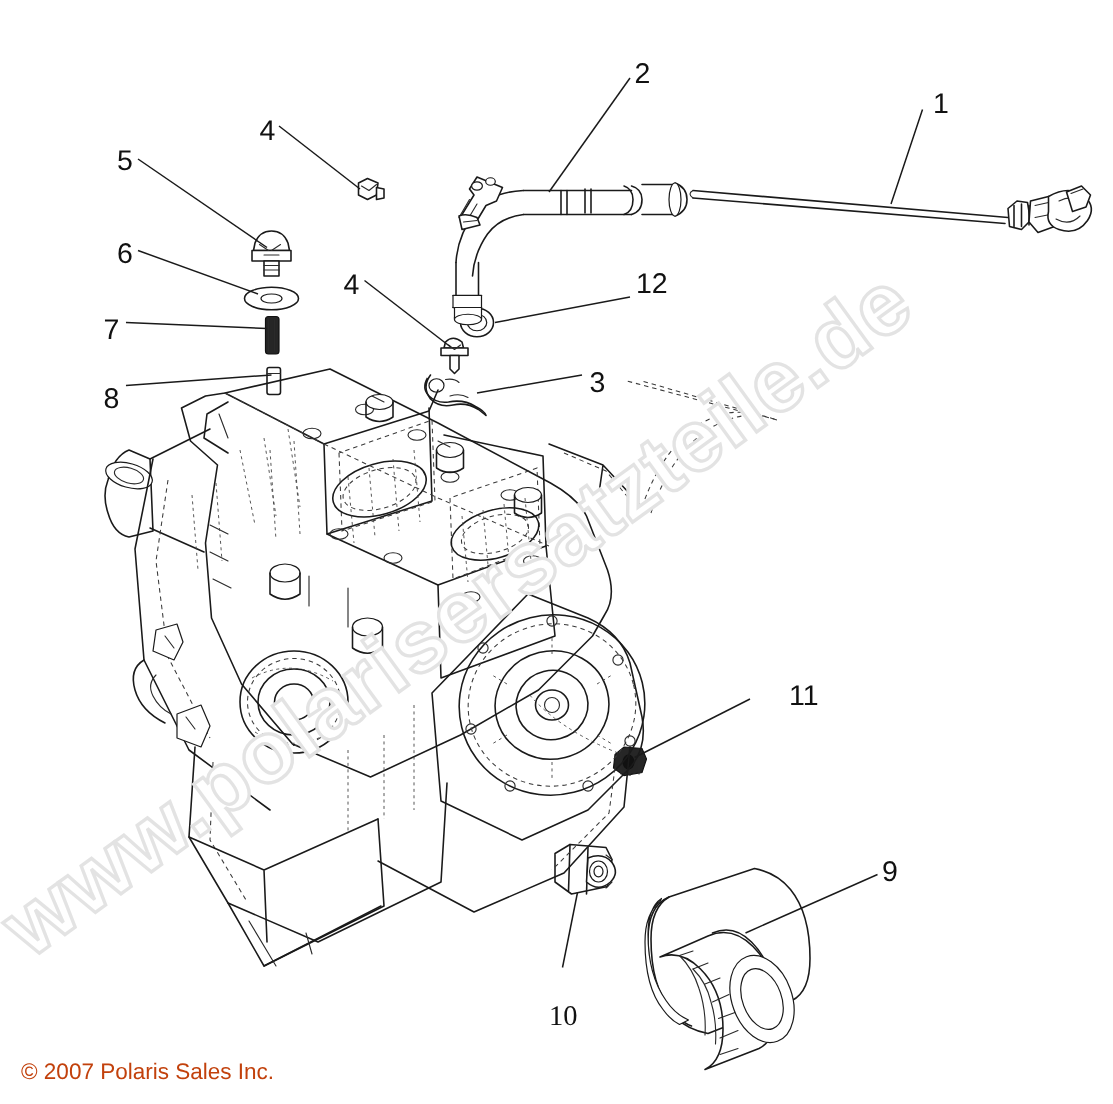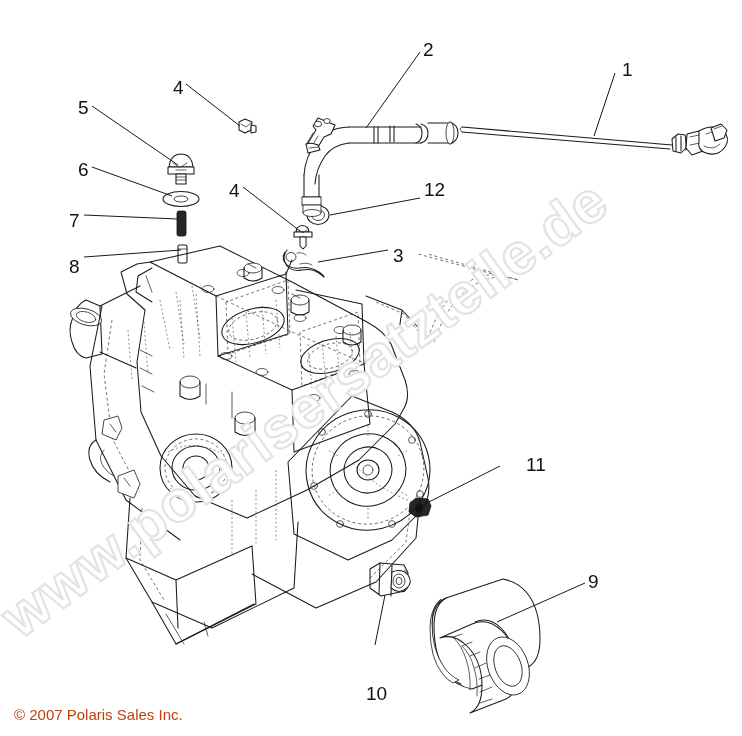--- a/index.html
+++ b/index.html
@@ -315,21 +315,21 @@
     <div class="callout" style="left: 622px; top: 60px;">1</div>
     <div class="callout" style="left: 423px; top: 40px;">2</div>
     <div class="callout" style="left: 393px; top: 246px;">3</div>
     <div class="callout" style="left: 173px; top: 78px;">4</div>
     <div class="callout" style="left: 229px; top: 181px;">4</div>
     <div class="callout" style="left: 78px; top: 98px;">5</div>
     <div class="callout" style="left: 78px; top: 160px;">6</div>
     <div class="callout" style="left: 69px; top: 211px;">7</div>
     <div class="callout" style="left: 69px; top: 257px;">8</div>
     <div class="callout" style="left: 588px; top: 572px;">9</div>
-    <div class="callout" style="left: 366px; top: 684px;">10</div>
+    <div class="callout" style="left: 366px; top: 668px; font-family: Liberation Serif, serif;">10</div>
     <div class="callout" style="left: 505px; top: 455px; margin-left: 21px;">11</div>
     <div class="callout" style="left: 424px; top: 180px;">12</div>
   </div>
 
 <div id="copyright">
   <span class="cmark">©</span>
   <span>2007  Polaris Sales Inc.</span>
 </div>
 
 </body></html>

